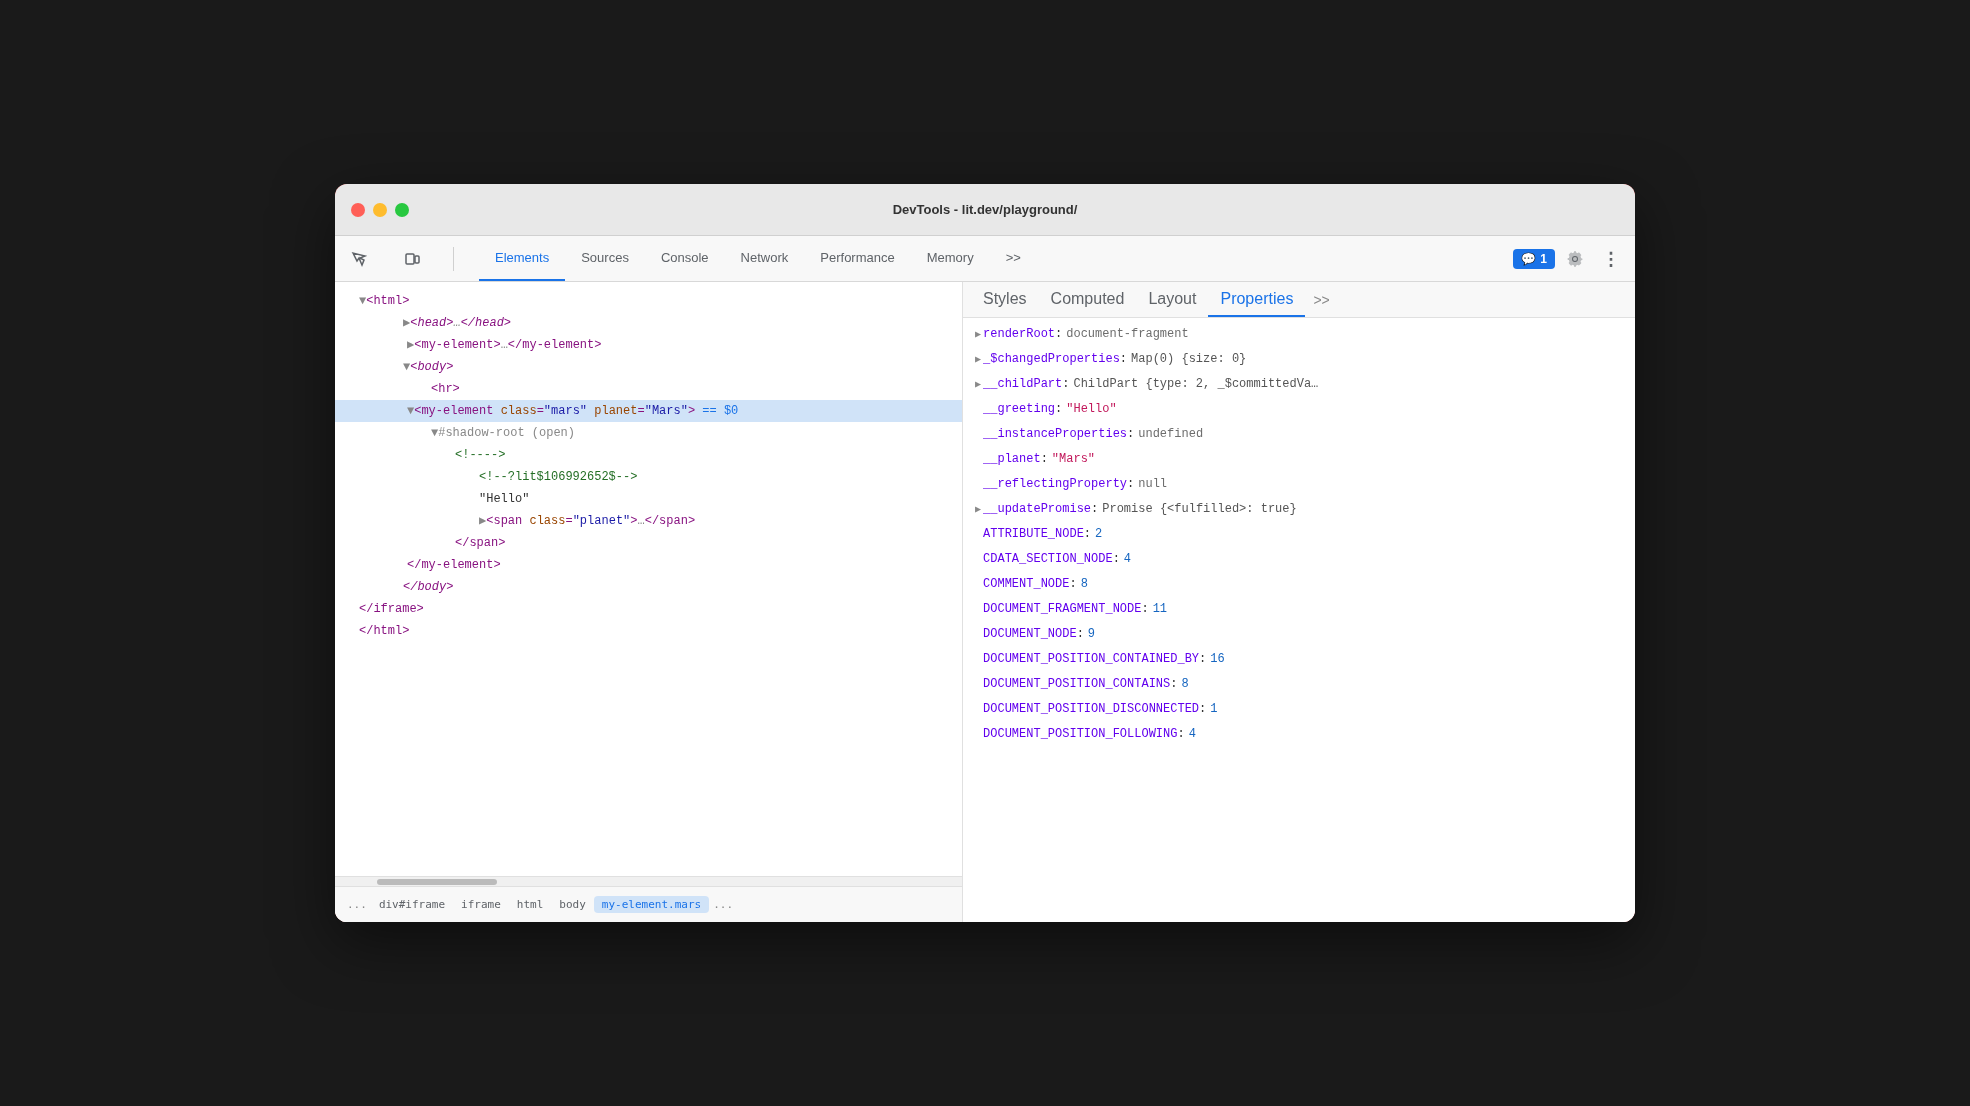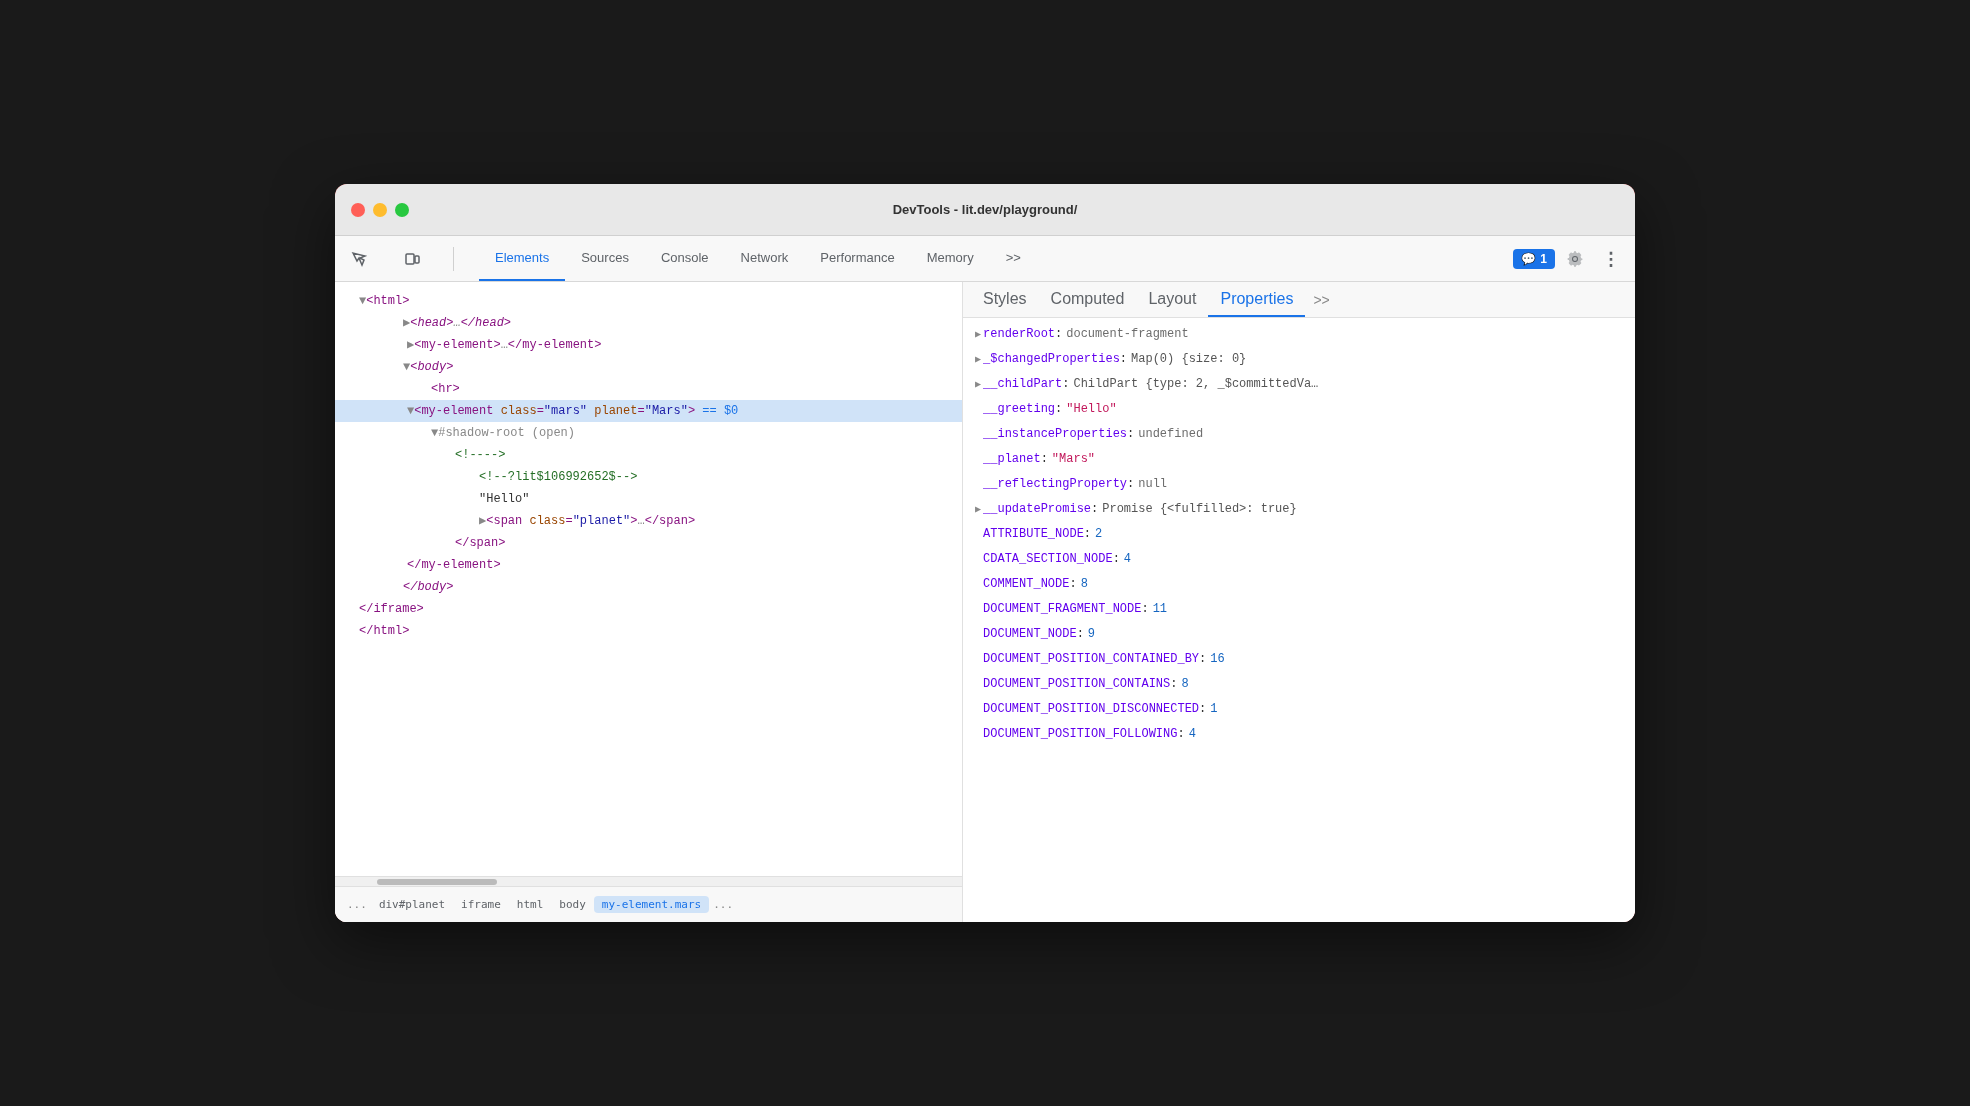--- a/index.html
+++ b/index.html
@@ -424,21 +424,21 @@
         </div>
       </div>
 
       <div class="horizontal-scrollbar">
         <div class="h-scroll-thumb"></div>
       </div>
 
       <div class="breadcrumb-bar">
         <span class="breadcrumb-ellipsis">...</span>
         <span class="breadcrumb-sep"> </span>
-        <span class="breadcrumb-item">div#planet</span>
+        <span class="breadcrumb-item">div#iframe</span>
         <span class="breadcrumb-sep"> </span>
         <span class="breadcrumb-item">iframe</span>
         <span class="breadcrumb-sep"> </span>
         <span class="breadcrumb-item">html</span>
         <span class="breadcrumb-sep"> </span>
         <span class="breadcrumb-item">body</span>
         <span class="breadcrumb-sep"> </span>
         <span class="breadcrumb-item active">my-element.mars</span>
         <span class="breadcrumb-sep"> </span>
         <span class="breadcrumb-ellipsis">...</span>

